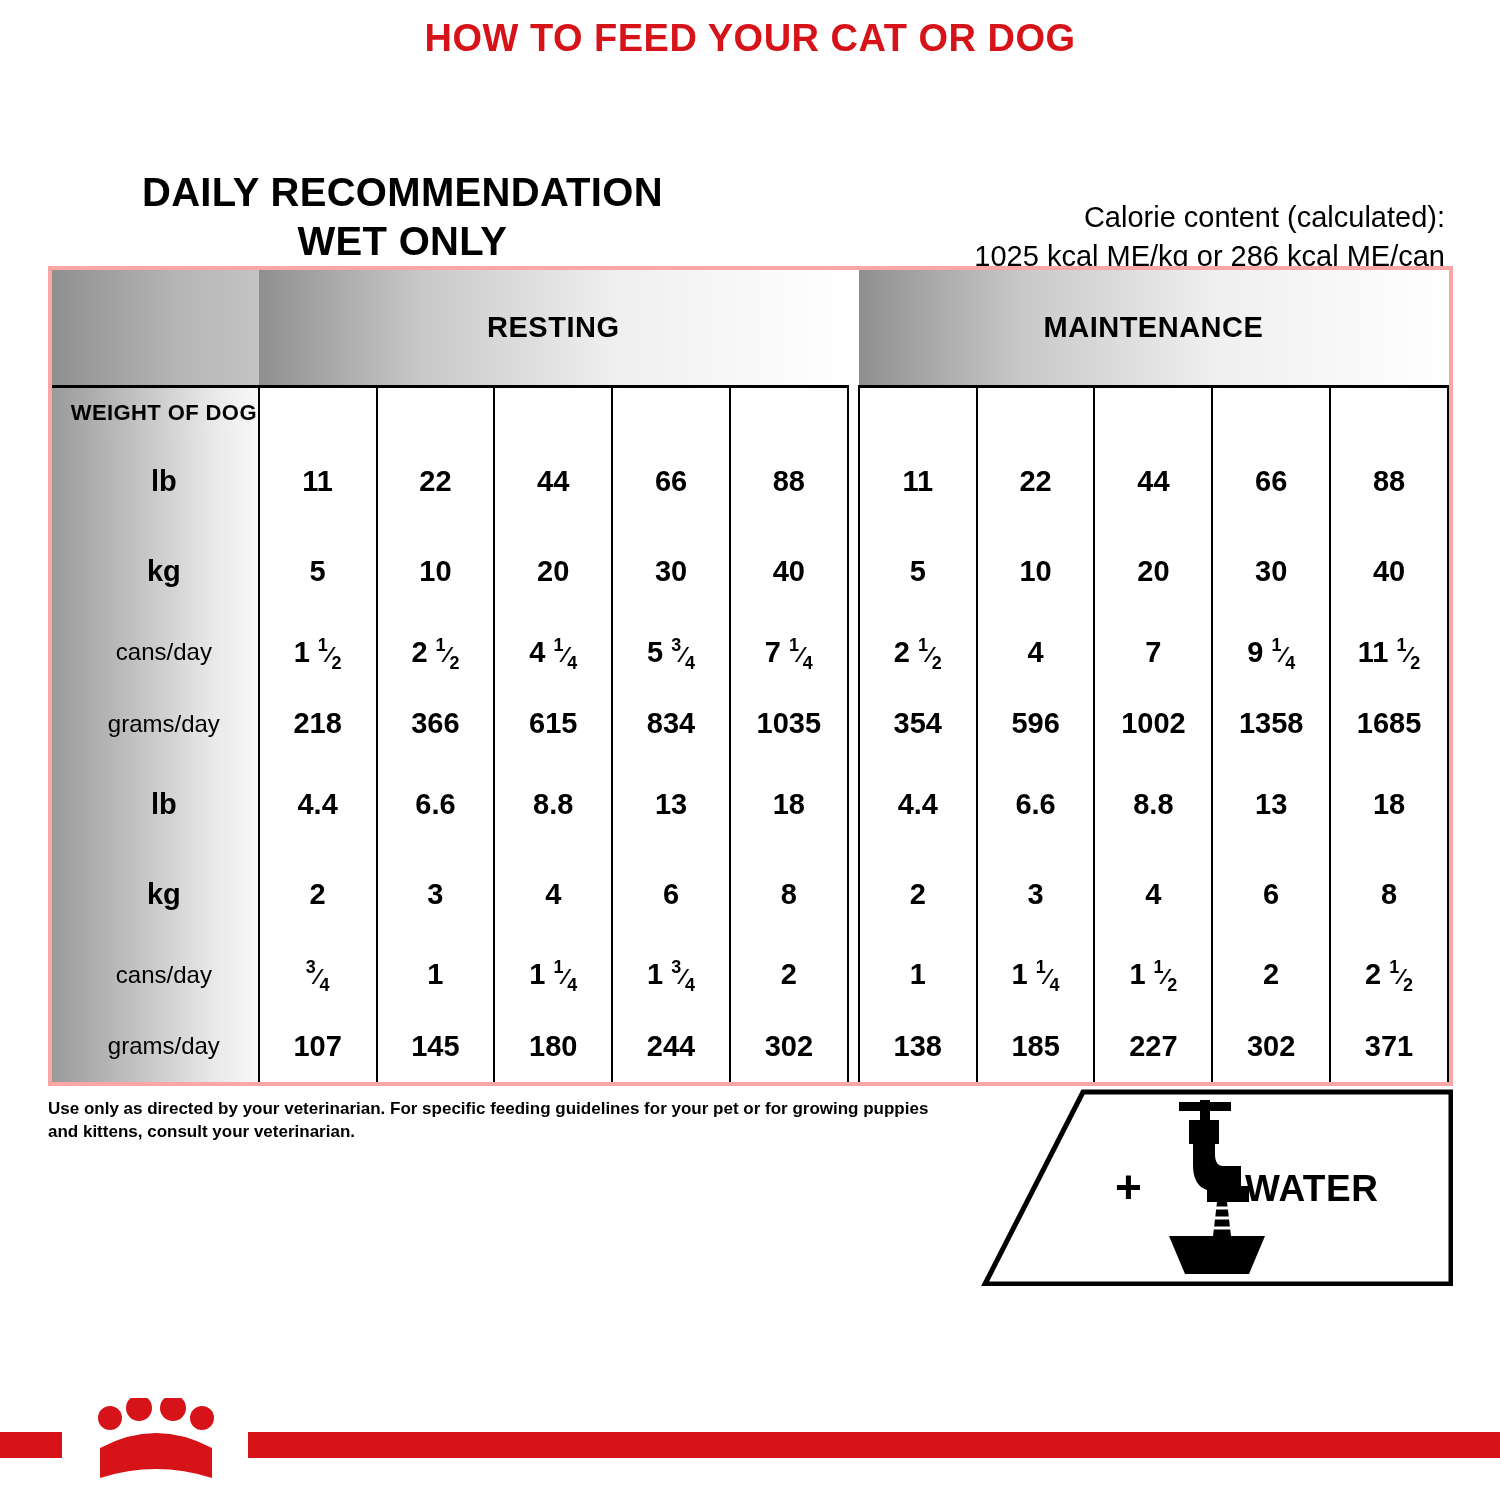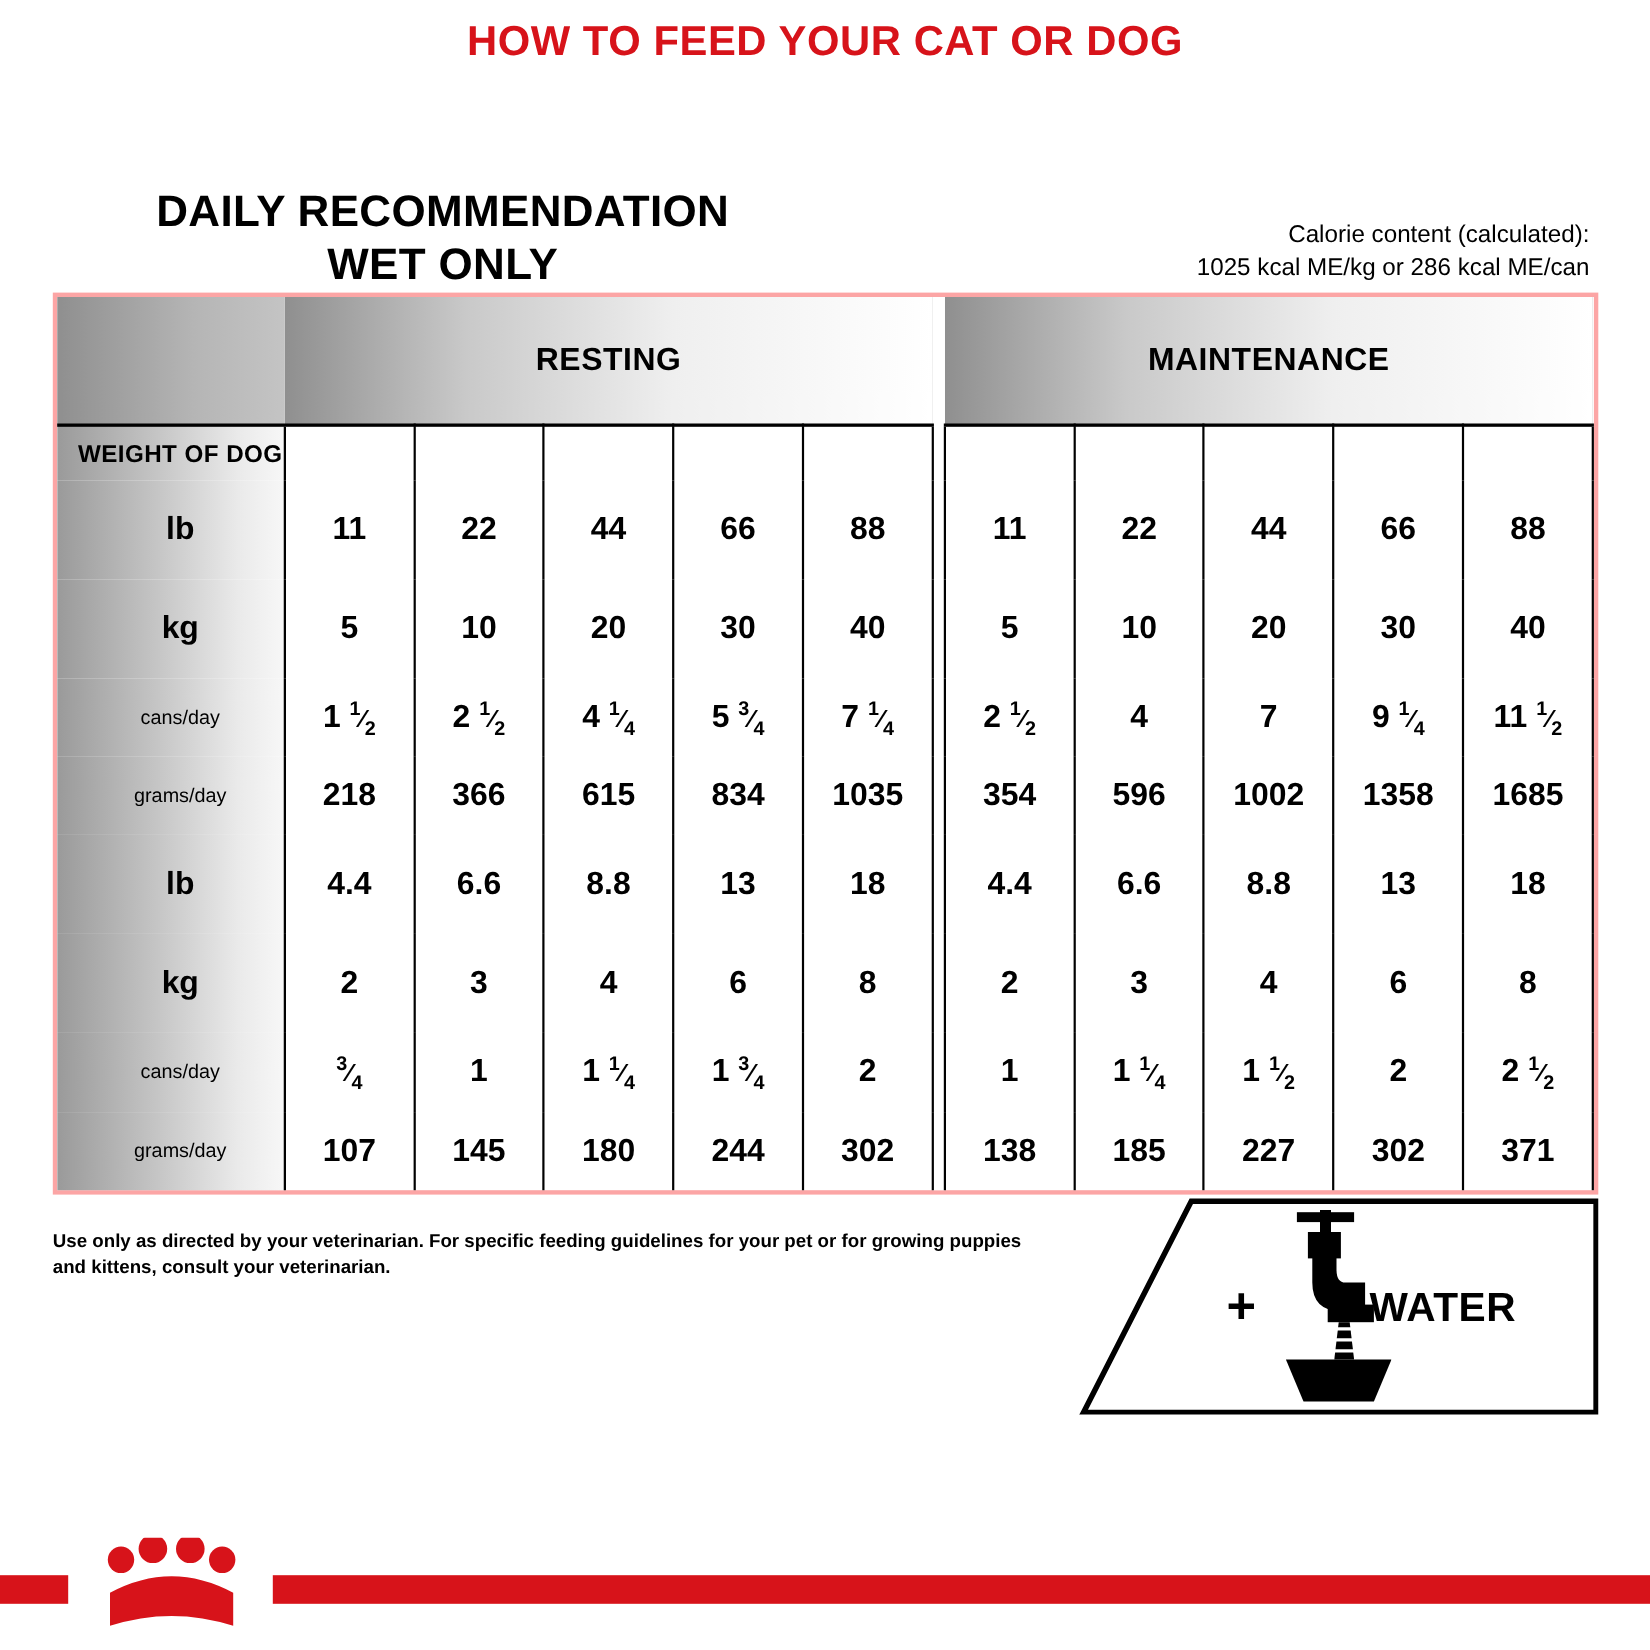--- a/index.html
+++ b/index.html
@@ -39,21 +39,21 @@
     font-weight: bold;
     line-height: 1.22;
     letter-spacing: 0.3px;
     text-align: center;
   }
   .calorie {
     position: absolute;
     right: 55px;
     top: 198px;
     text-align: right;
-    font-size: 22px;
+    font-size: 29px;
     line-height: 1.35;
   }
 
   
   .table-wrap {
     position: absolute;
     left: 48px;
     top: 266px;
     width: 1405px;
     height: 820px;
@@ -129,33 +129,32 @@
   }
   .frac sup, .frac sub {
     font-size: 0.62em;
     line-height: 0;
   }
   .frac .sl { font-size: 0.78em; }
 
   
   .lbl.note {
     font-weight: normal;
-    font-size: 18px;
+    font-size: 24px;
   }
 
   
   .footer-note {
     position: absolute;
     left: 48px;
     top: 1098px;
     width: 900px;
     font-size: 17px;
     font-weight: bold;
     line-height: 1.35;
-    margin-top: 20px;
   }
 
   .water-box {
     position: absolute;
     left: 975px;
     top: 1086px;
     width: 478px;
     height: 200px;
   }
   .water-label {

